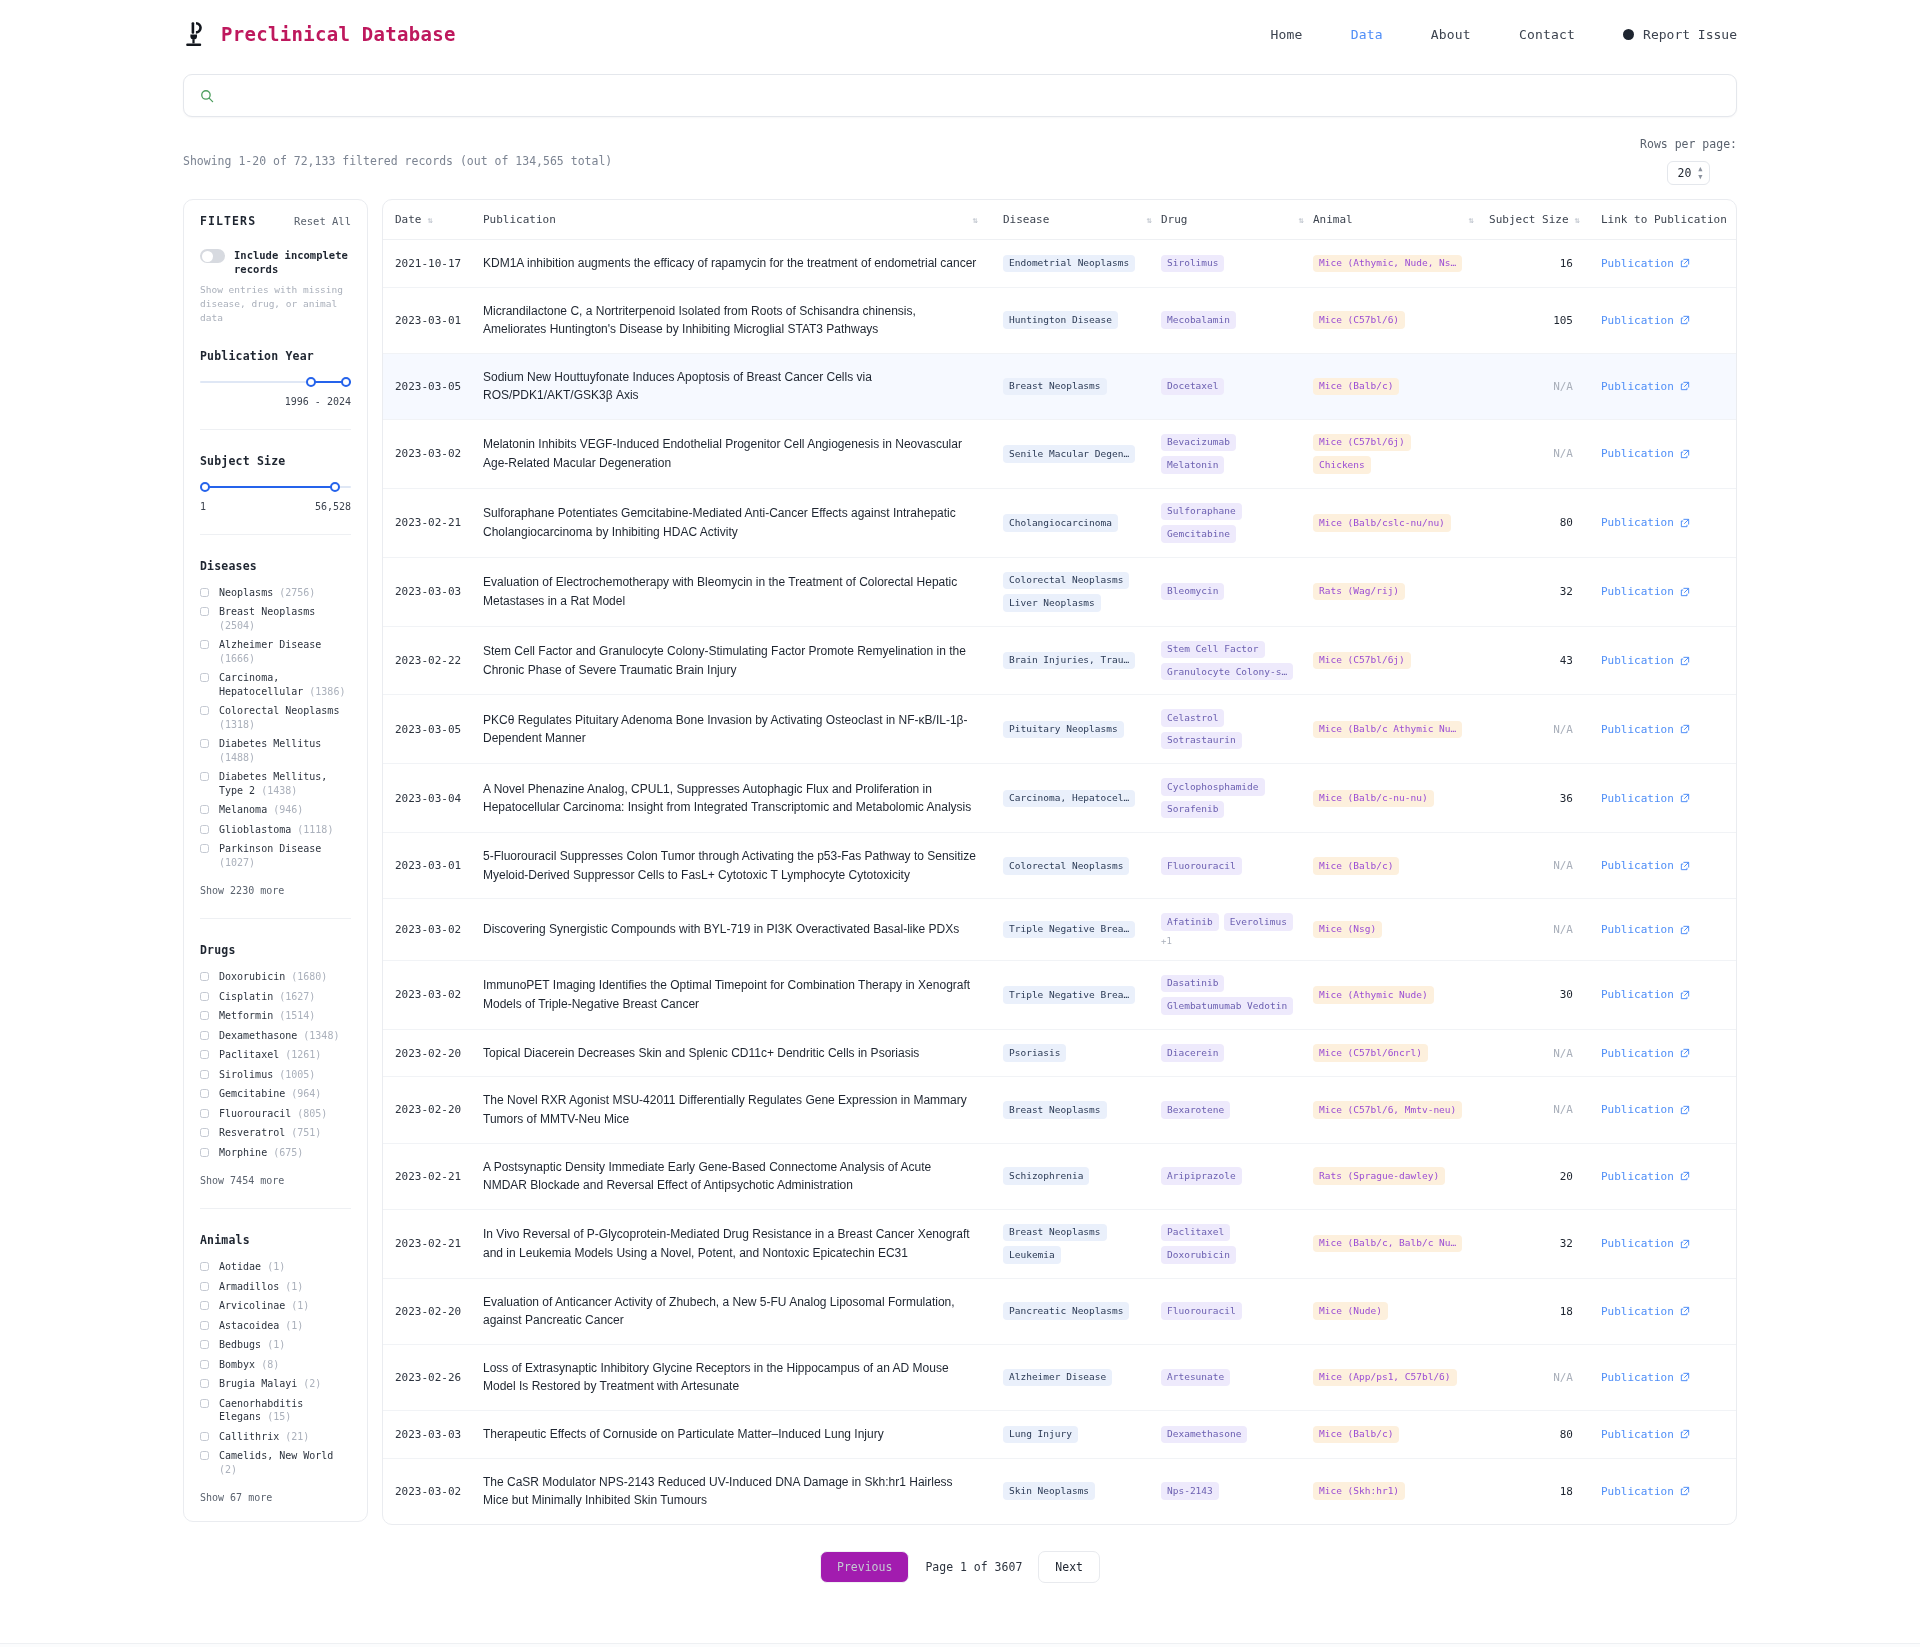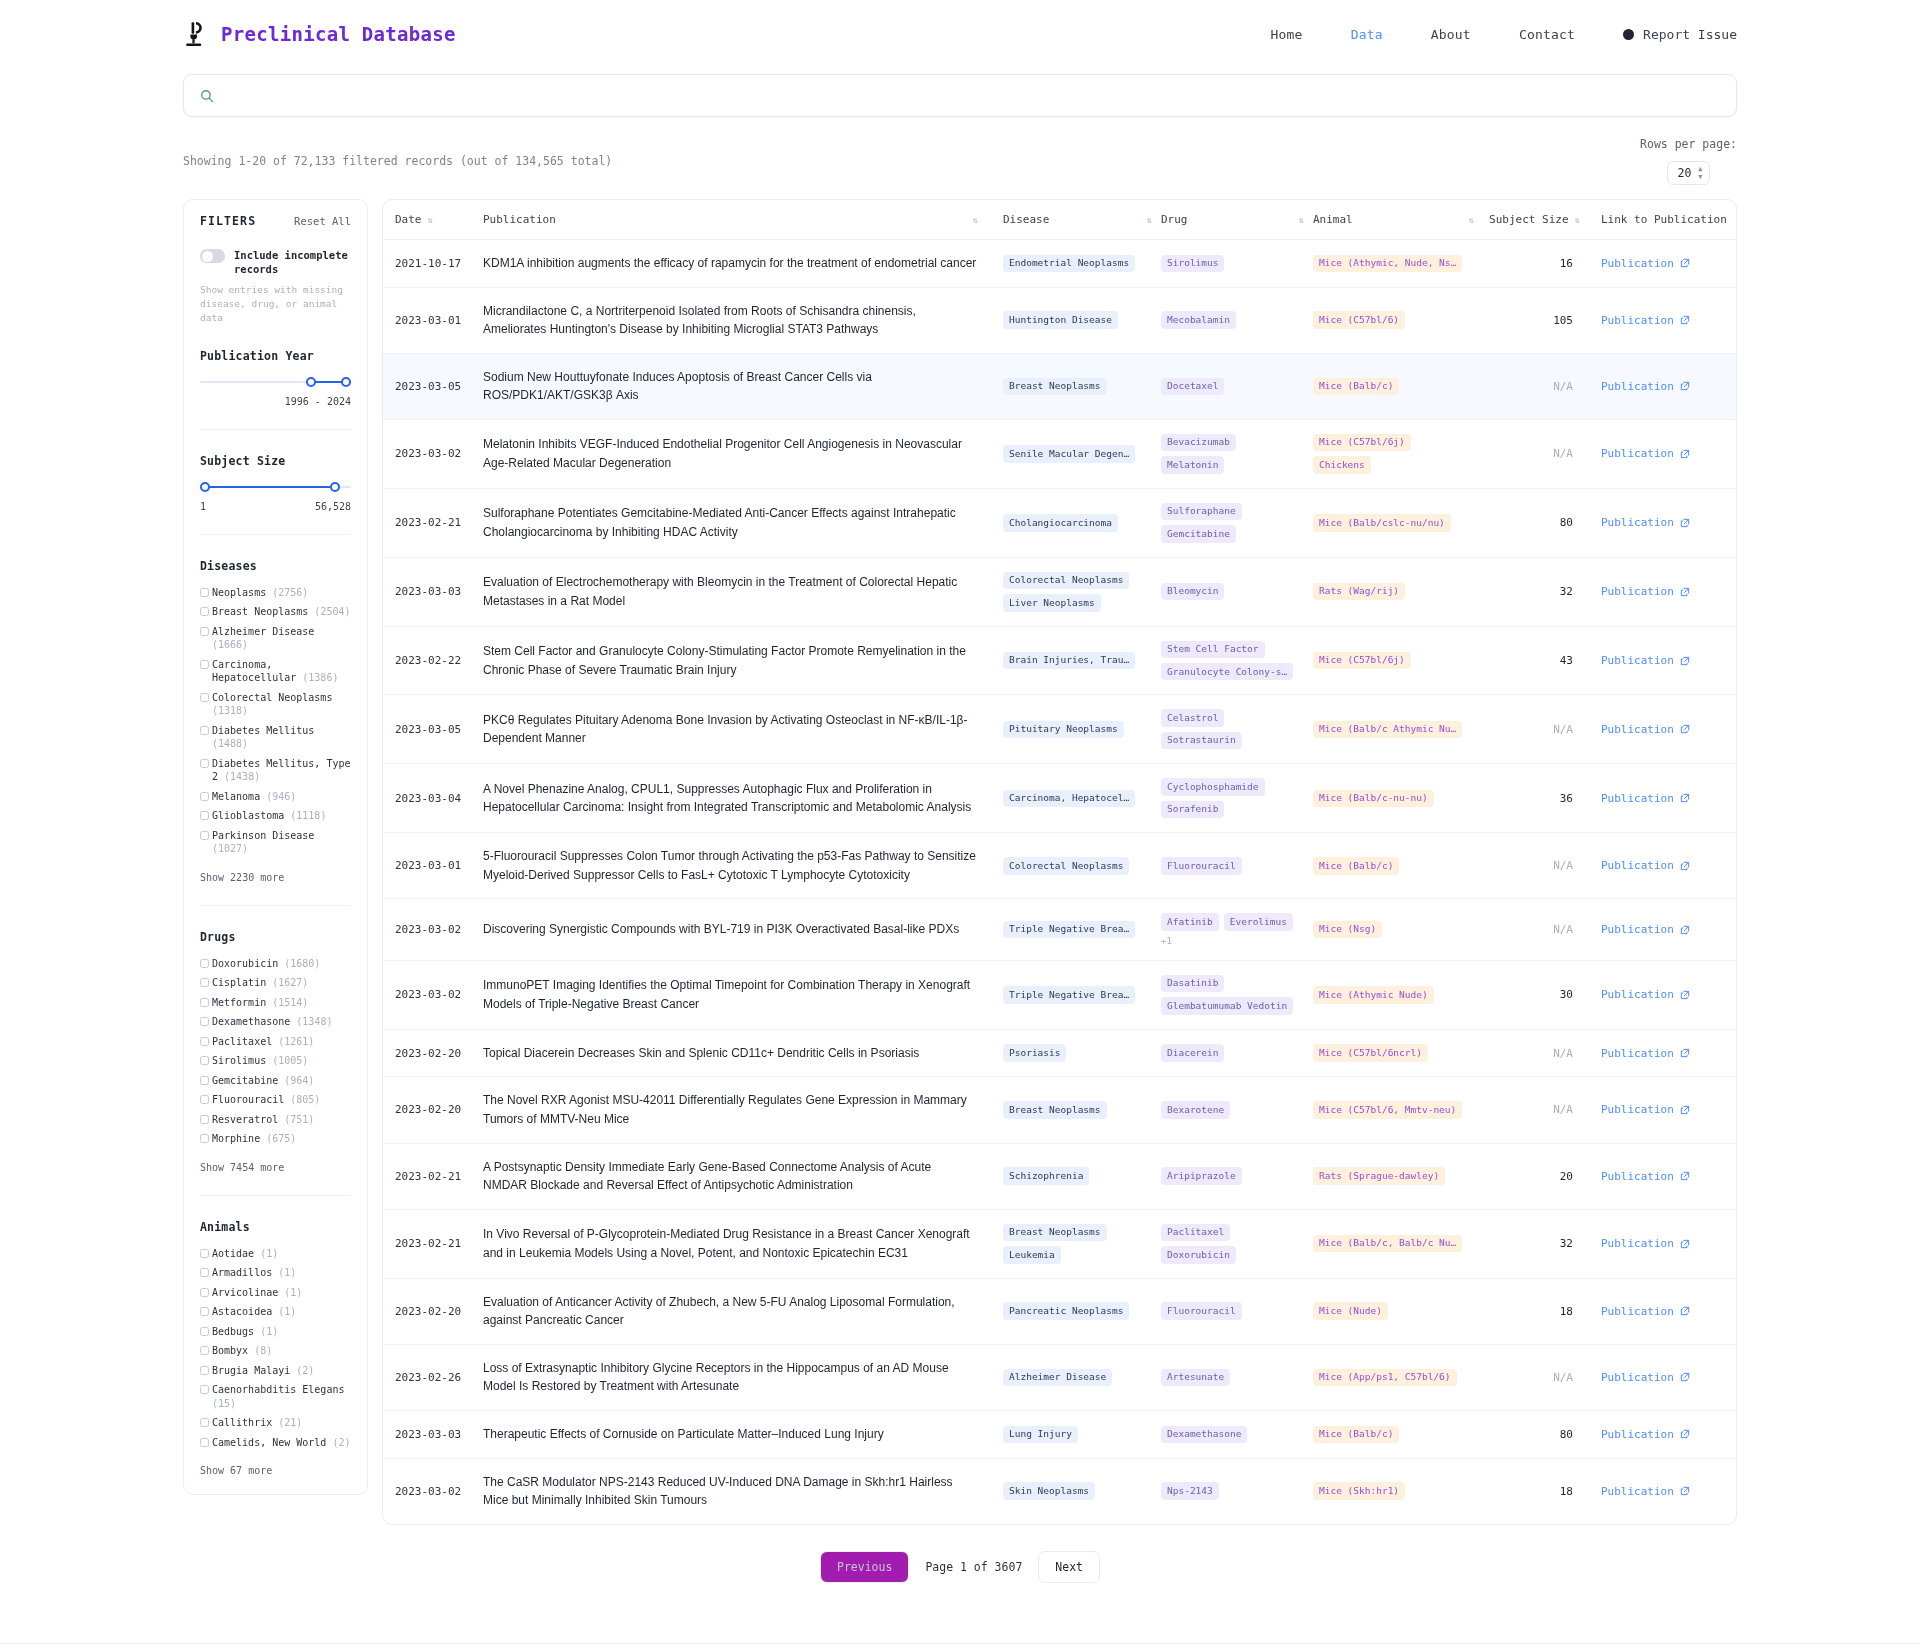--- a/index.html
+++ b/index.html
@@ -20,21 +20,21 @@
     align-items: center;
     padding: 0 183px;
     background: #fff;
   }
   .brand { display: flex; align-items: center; gap: 12px; }
   .brand-logo { width: 26px; height: 28px; display: block; }
   .brand-name {
     font-size: 19px;
     font-weight: 700;
     letter-spacing: 0.3px;
-    color: #6d28d9;
+    color: #be185d;
   }
   .nav { margin-left: auto; display: flex; align-items: center; gap: 48px; }
   .nav a {
     font-size: 13px;
     color: #3c434f;
     text-decoration: none;
     letter-spacing: 0.2px;
   }
   .nav a.active { color: #4f8ef7; }
   .nav .report {
@@ -136,21 +136,21 @@
   .slider-vals {
     margin-top: 9px; font-size: 10px; color: #3c434f;
     display: flex; justify-content: flex-end;
   }
   .slider-vals.spread { justify-content: space-between; }
 
   .divider { height: 1px; background: #eef0f3; margin-top: 22px; }
 
   .chk-list { margin-top: 13px; display: flex; flex-direction: column; gap: 6px; }
   .chk {
-    display: flex; align-items: flex-start; gap: 3px;
+    display: flex; align-items: flex-start; gap: 10px;
     font-size: 10px; color: #2c333e; line-height: 1.35;
   }
   .chk .box {
     width: 9px; height: 9px; border: 1px solid #c4c9d2; border-radius: 2.5px;
     flex: 0 0 9px; margin-top: 2px; background: #fff;
   }
   .chk .cnt { color: #aab0bb; }
   .showmore { margin-top: 16px; font-size: 10px; color: #5a626e; cursor: pointer; }
 
   

